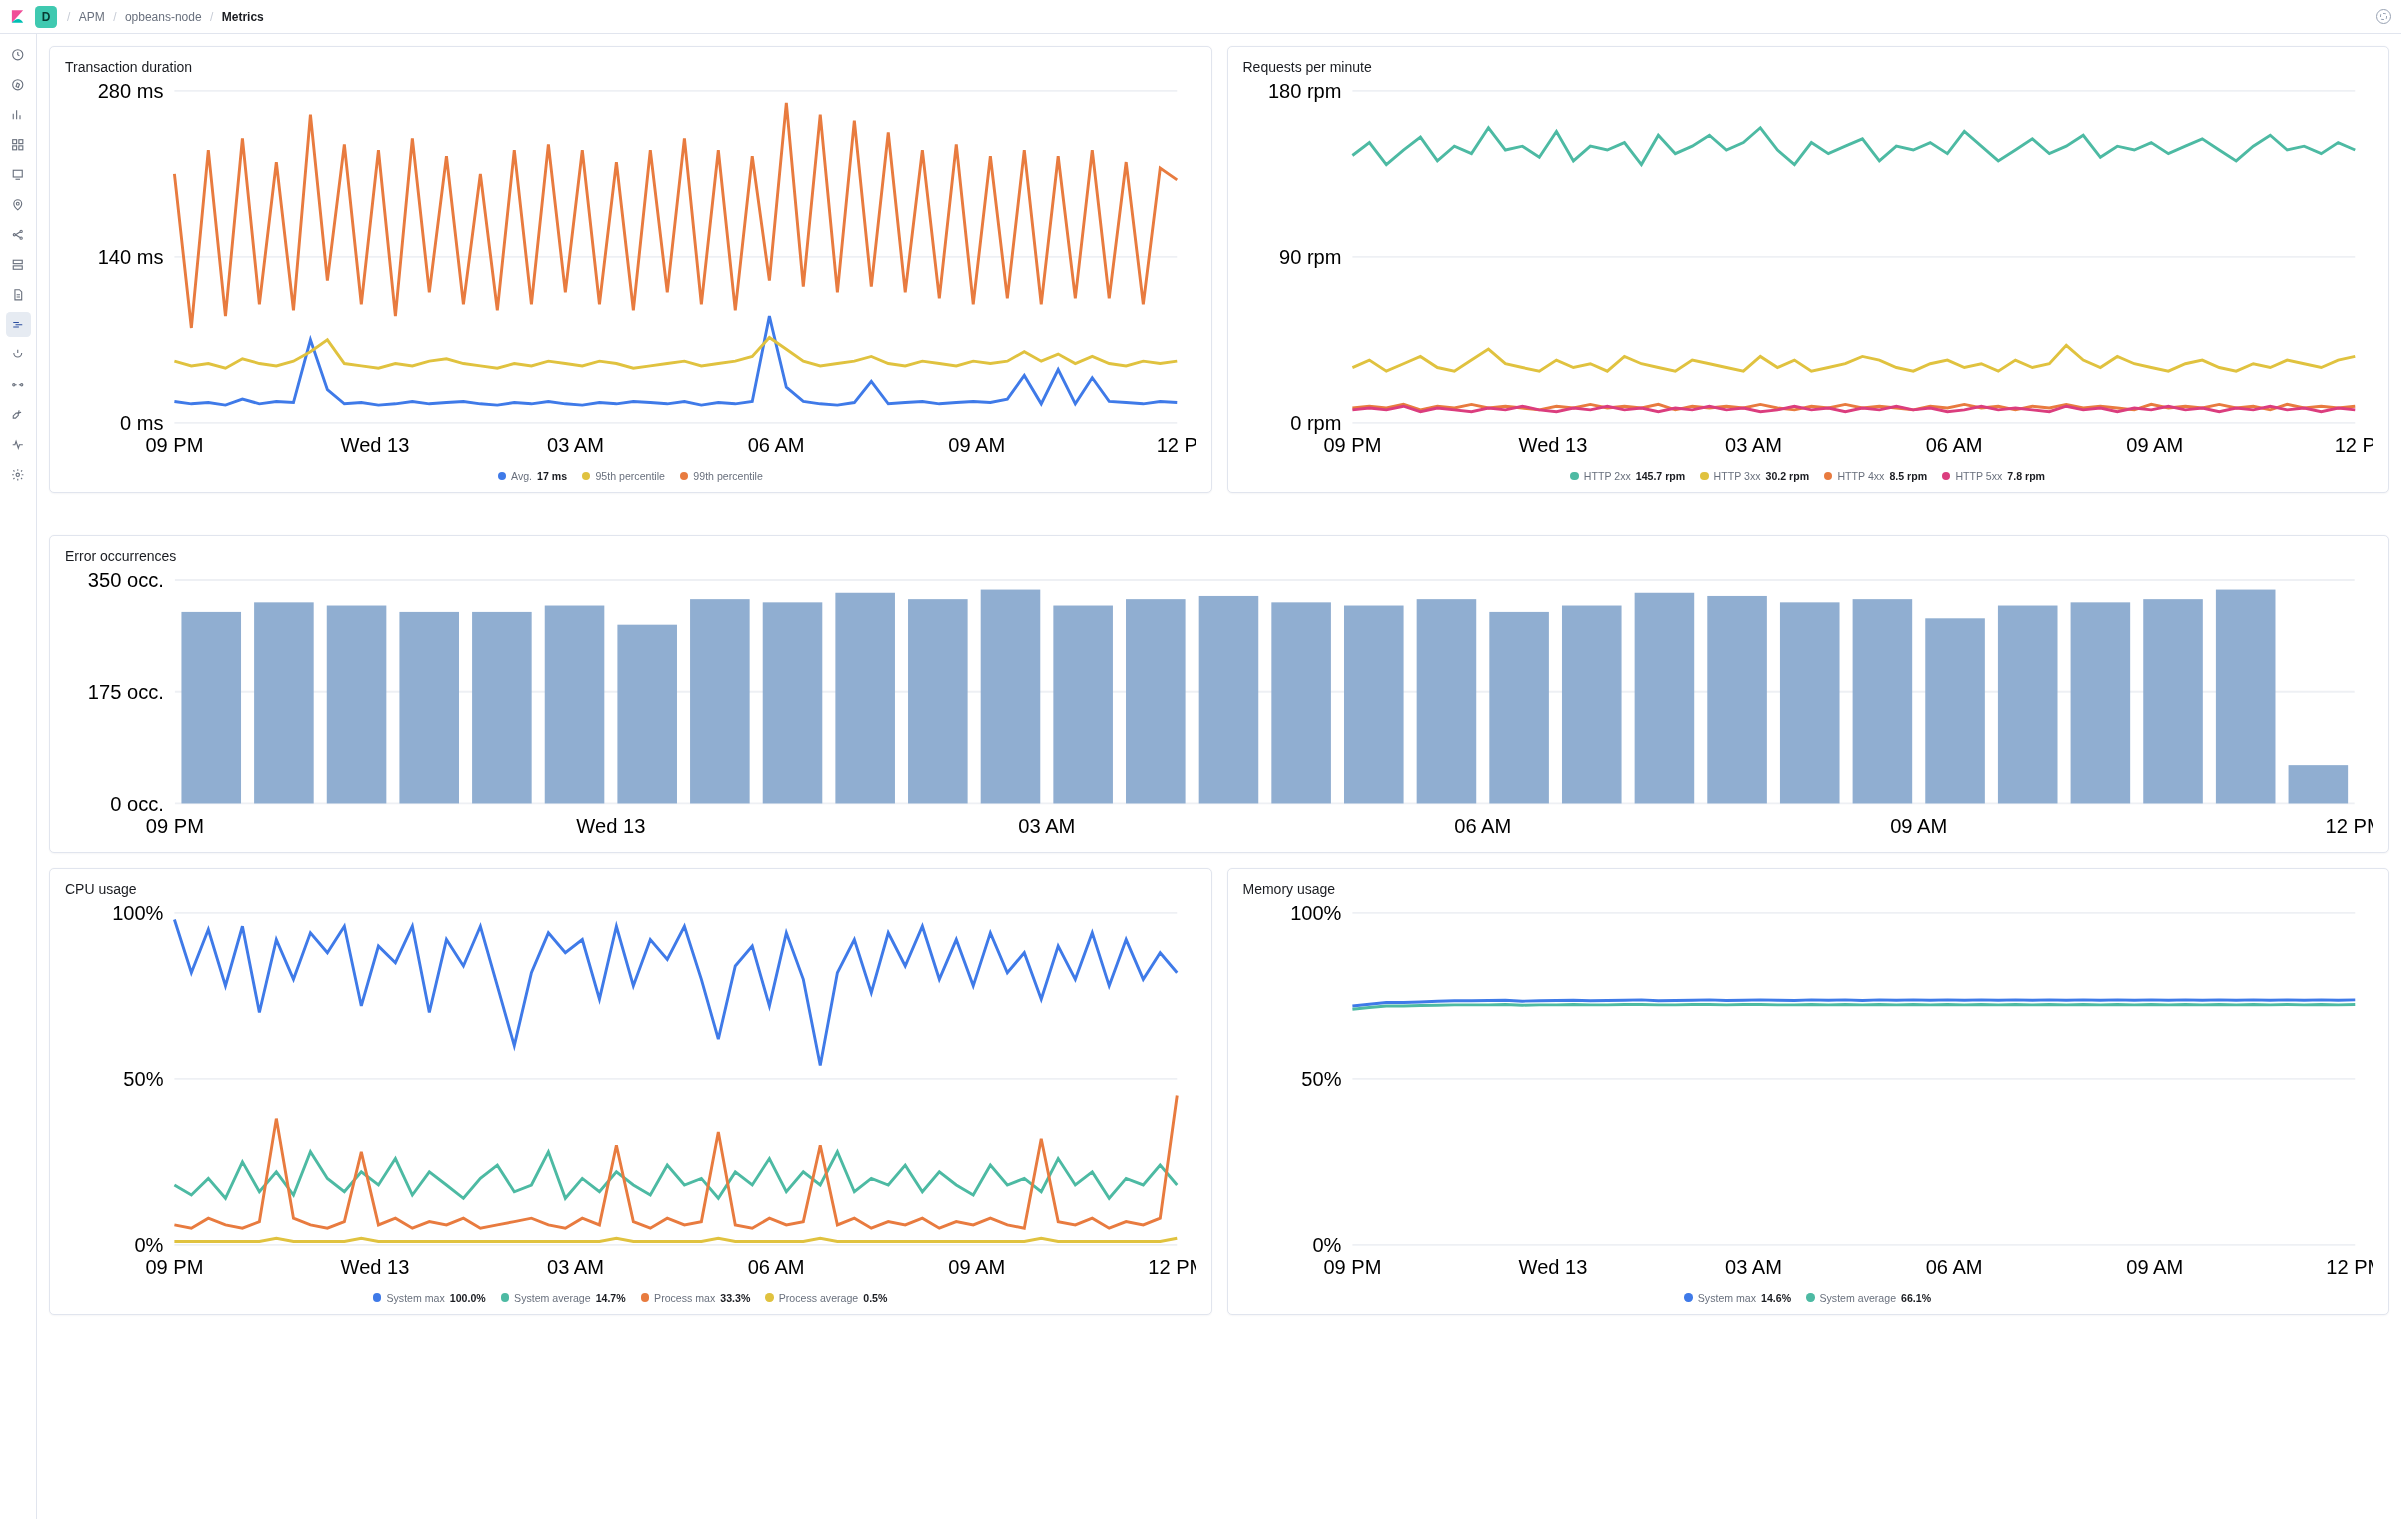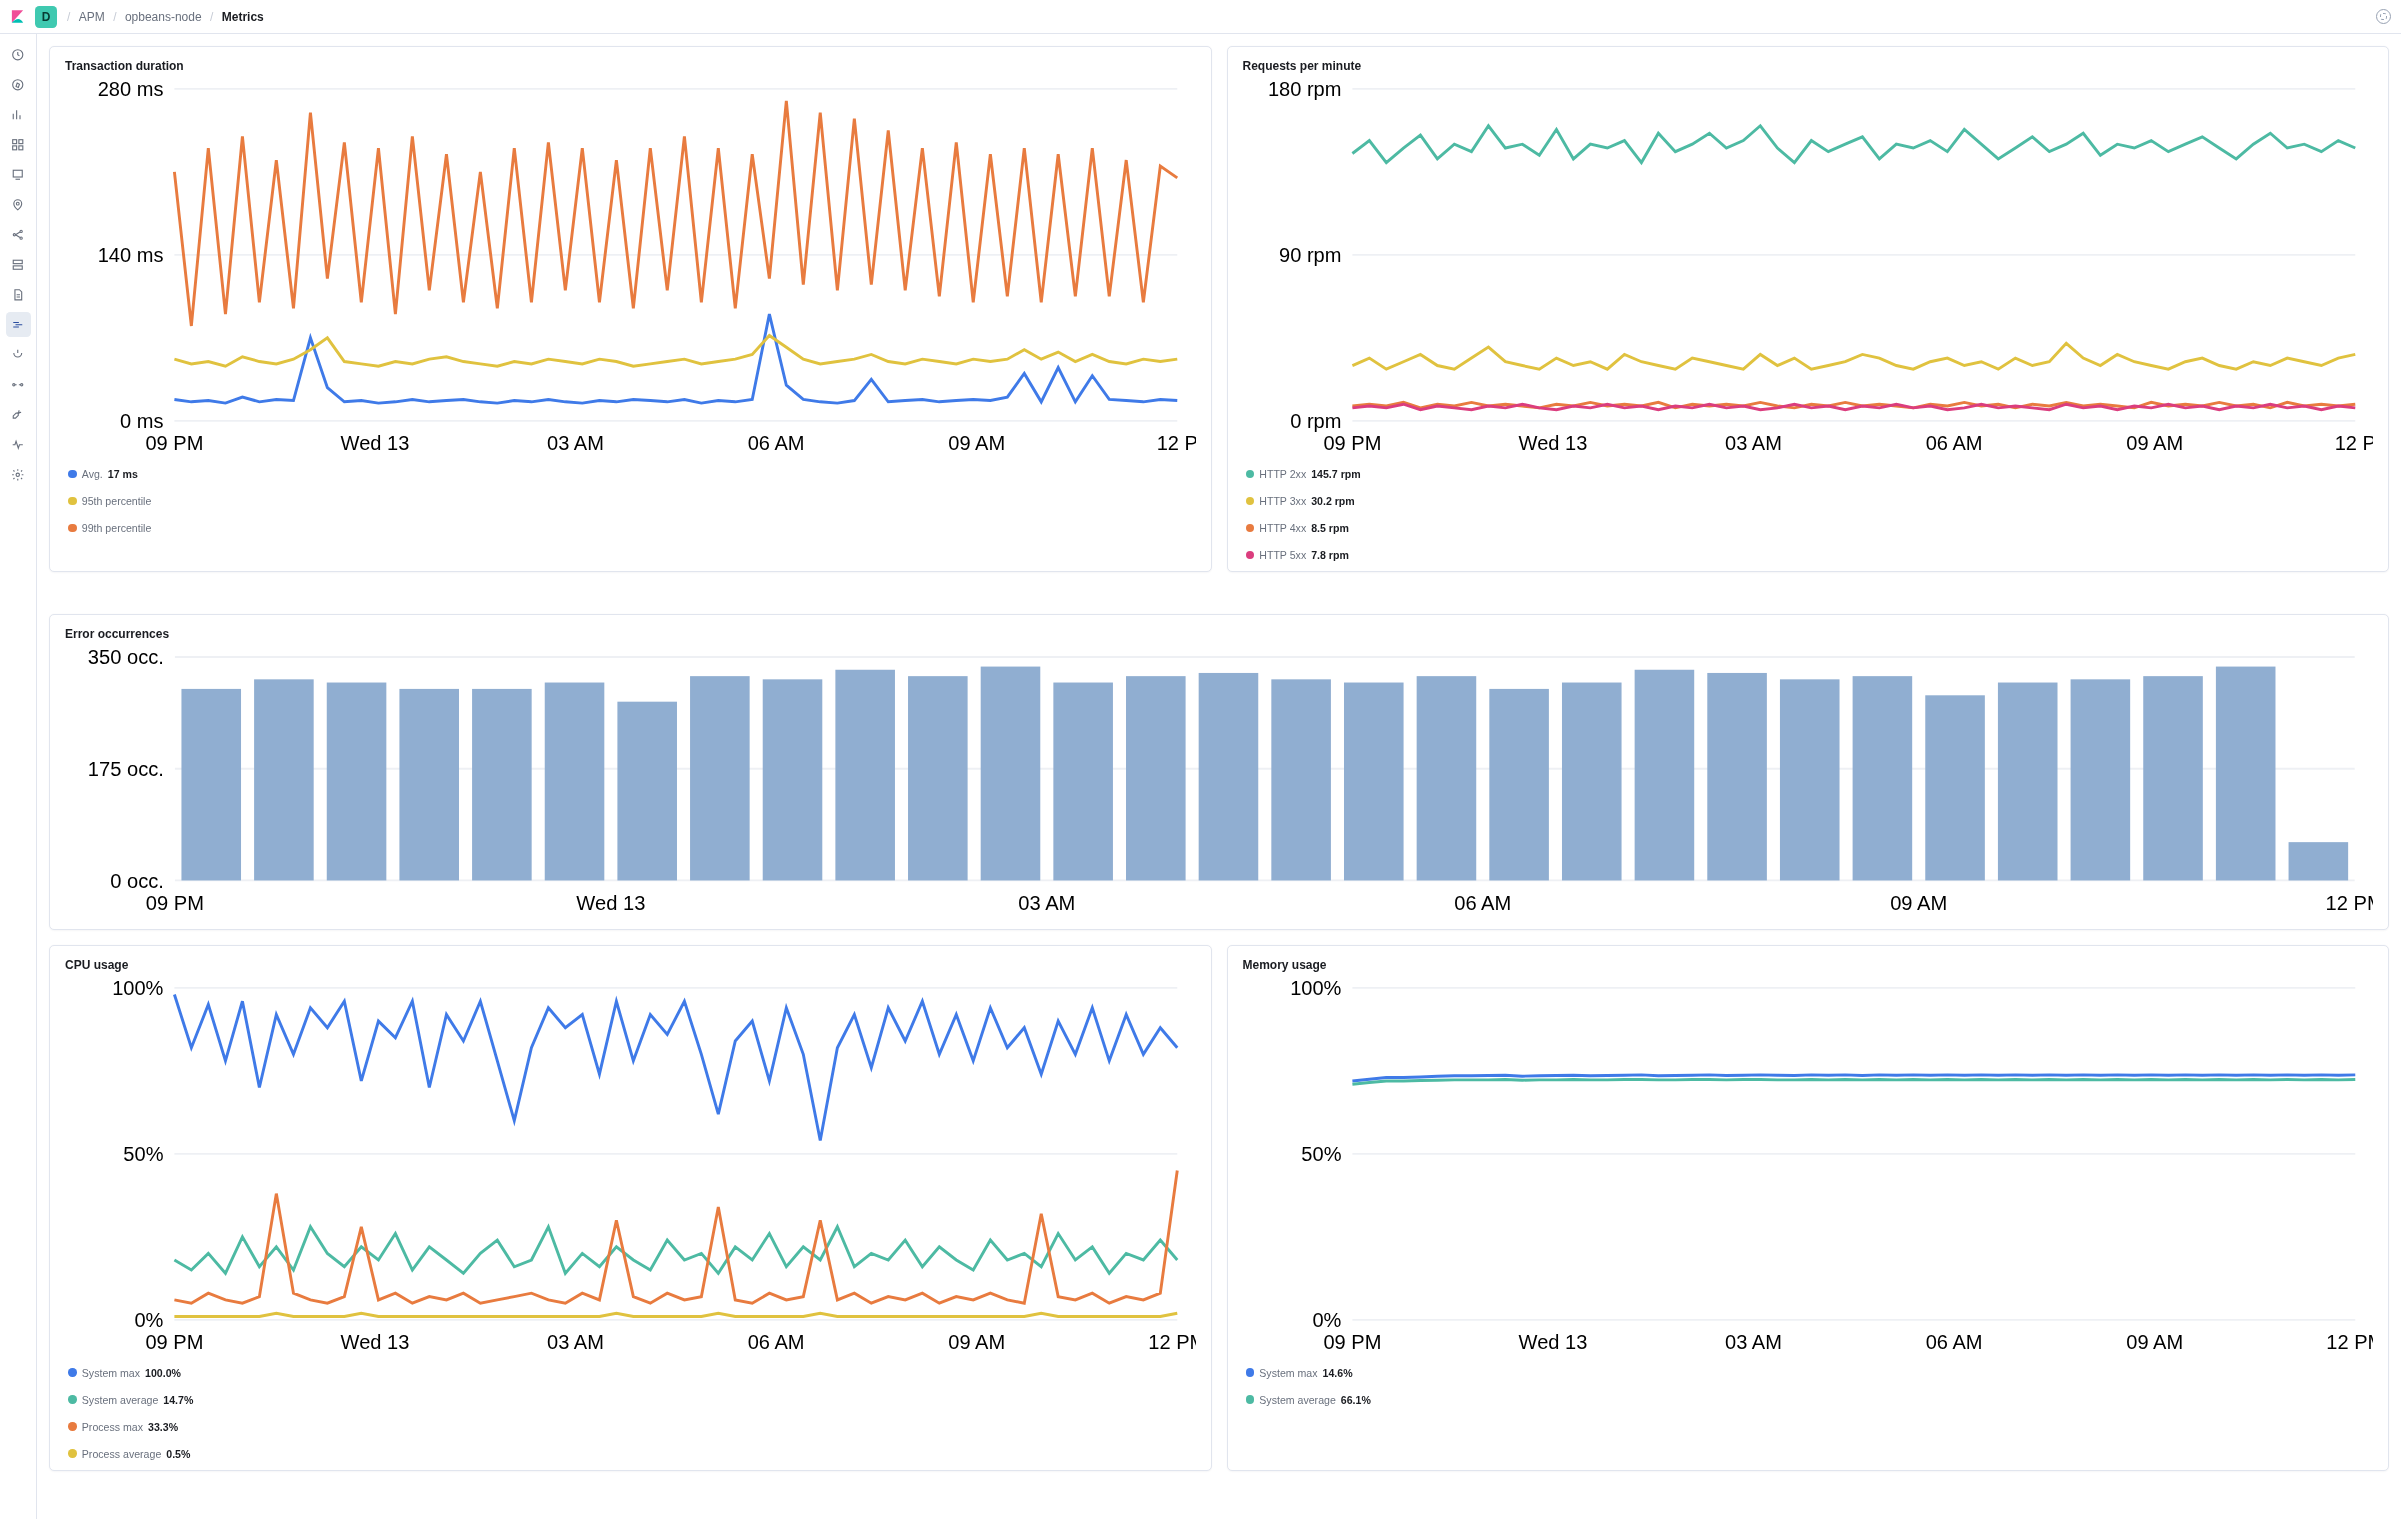--- a/index.html
+++ b/index.html
@@ -37,29 +37,29 @@
   .nav-ico{width:25px;height:25px;border-radius:4.2px;display:flex;align-items:center;justify-content:center;color:#69707d;cursor:pointer;}
   .nav-ico.active{background:#e6ebf2;color:#2b4ea0;}
   .nav-ico svg{width:13.5px;height:13.5px;}
   .content{flex:1;padding:12px 12px 25px 12px;}
 
   
   .row{display:flex;gap:15px;margin-bottom:15px;}
   .panel{background:var(--panel);border:0.8px solid var(--border);border-radius:5px;box-shadow:0 0.8px 1.7px rgba(25,30,40,.04);padding:12px 15px 8.4px 15px;}
   .half{flex:1;min-width:0;}
   .full{flex:1;margin-top:27px;}
-  .panel h3{margin:0 0 5px 0;font-size:12px;font-weight:700;}
+  .panel h3{margin:0 0 5px 0;font-size:14px;font-weight:400;}
 
   .chart-wrap{position:relative;}
   svg.chart{width:100%;display:block;}
   .gridline{stroke:var(--grid);stroke-width:1;}
   .series{fill:none;stroke-width:1.6;}
   .bar{fill:var(--barfill);}
 
-  .legend{display:flex;flex-wrap:wrap;gap:15px;justify-content:center;padding:6.8px 3.4px 1.7px 3.4px;font-size:10.6px;color:var(--muted);flex-direction:column;}
+  .legend{display:flex;flex-wrap:wrap;gap:15px;justify-content:center;padding:6.8px 3.4px 1.7px 3.4px;font-size:10.6px;color:var(--muted);}
   .legend .item{display:flex;align-items:center;gap:5px;white-space:nowrap;}
   .dot{width:8.4px;height:8.4px;border-radius:50%;display:inline-block;}
   .legend .val{color:var(--text);font-weight:600;}
 
   
   text{font-family:inherit;}
 </style>
 </head>
 <body>
 

